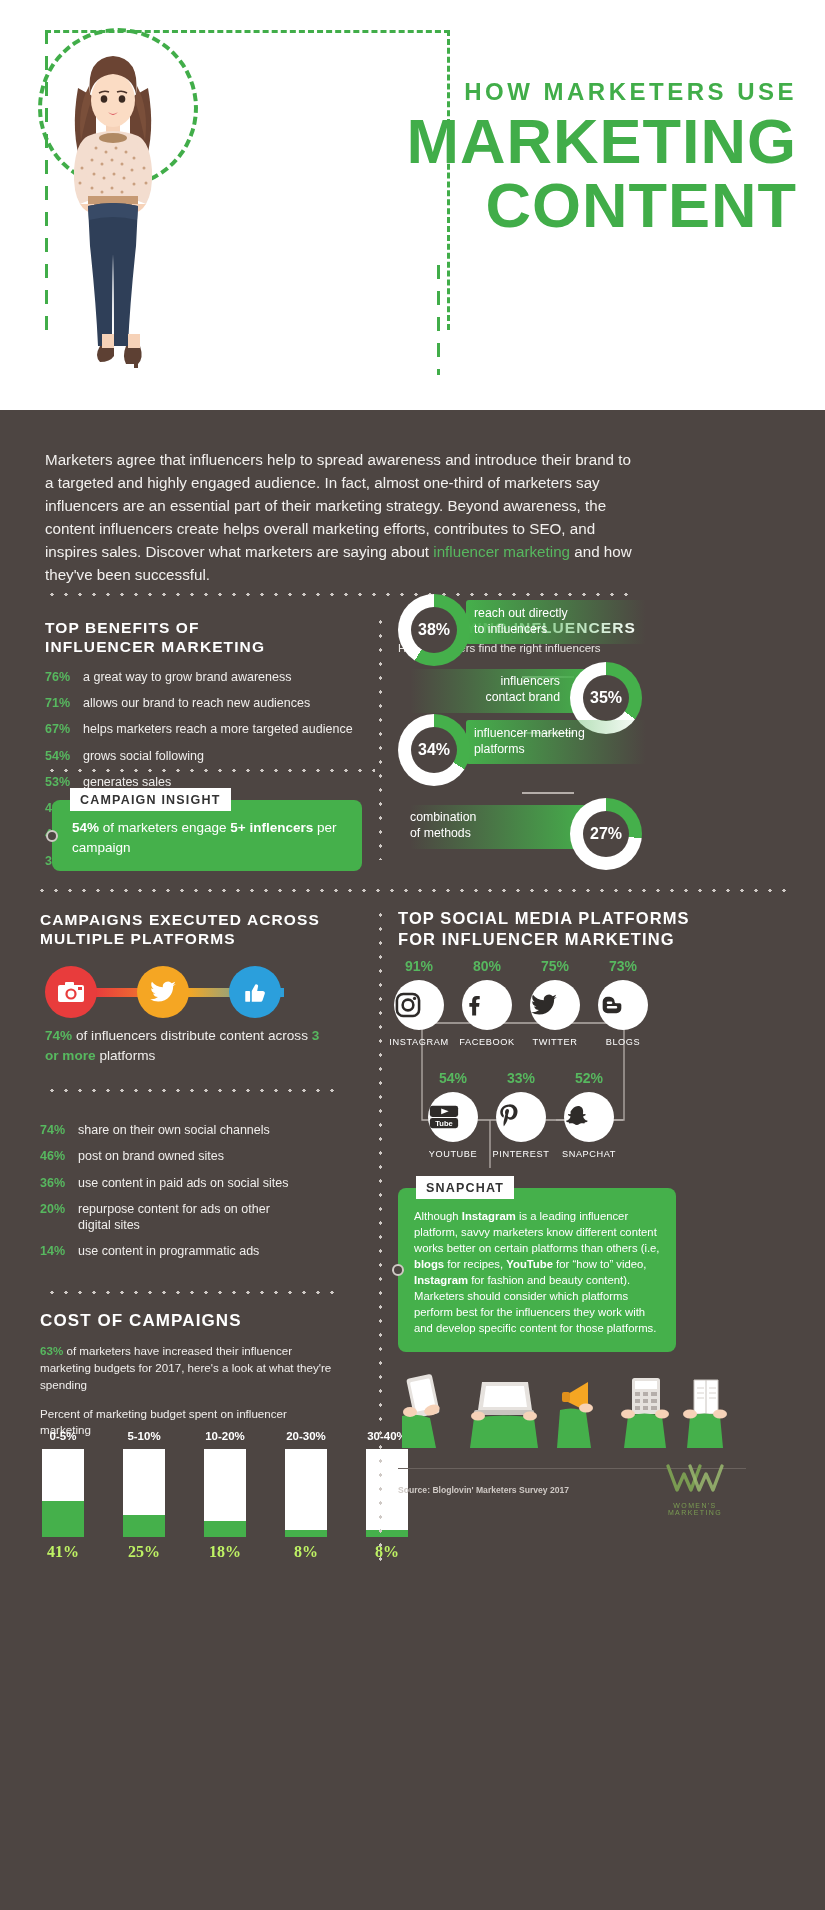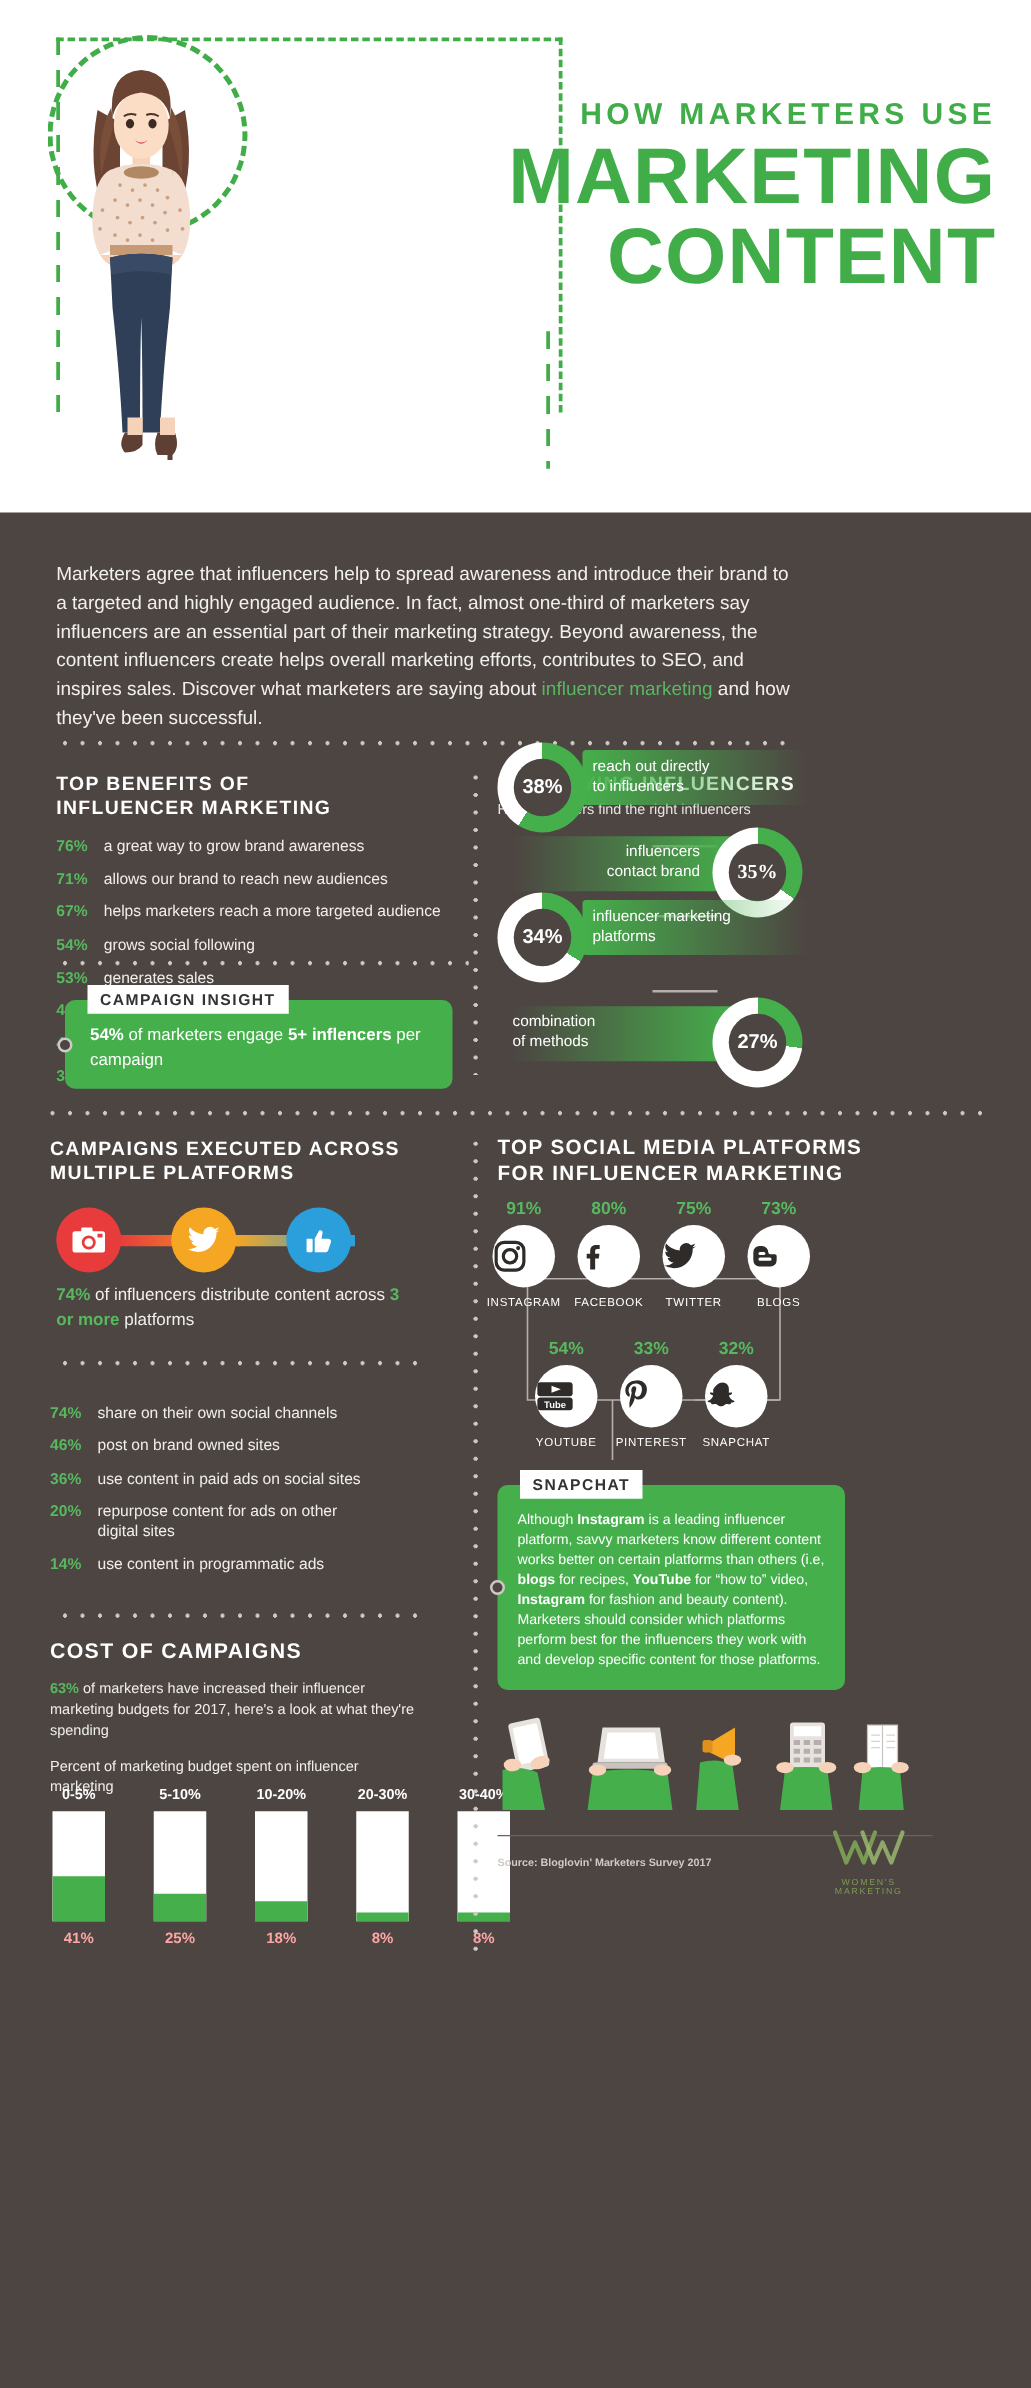--- a/index.html
+++ b/index.html
@@ -152,21 +152,21 @@
   .soc-name { color:#ffffff; font-size: 9.2px; letter-spacing:0.6px; margin-top:7px; }
 
   
   .barcol { position:absolute; width: 46px; text-align:center; }
   .barcol .cat { color:#ffffff; font-size:11.5px; font-weight:bold; }
   .barcol .track {
     width: 42px; height: 88px; background:#ffffff; margin: 7px auto 0;
     position:relative; overflow:hidden;
   }
   .barcol .fill { position:absolute; bottom:0; left:0; width:100%; background:#45b04b; }
-  .barcol .val { color:#fca5a5; font-size: 12px; font-weight:bold; margin-top:6px; }
+  .barcol .val { color:#bef264; font-size: 16px; font-weight:bold; margin-top:6px;font-family:Liberation Serif, serif; }
 
   .source { position:absolute; color:#cfc9c5; font-size: 8.6px; font-weight: bold; }
   .logo-w { position:absolute; text-align:center; }
   .logo-cap { color:#7a9b52; font-size: 7px; letter-spacing:1.4px; margin-top: 2px; }
 </style>
 </head>
 <body>
 
 <div class="page">
 
@@ -319,21 +319,21 @@
     <div class="donut" style="left:398px; top:184px; background:conic-gradient(#45b04b 0 212.4deg, #ffffff 212.4deg 360deg); border-radius:50%;">
       <div class="hole">38%</div>
     </div>
     <div class="donut-label" style="left:474px; top:196px;">
       <span>reach out directly</span><br>
       <span>to influencers</span>
     </div>
     <div class="divider-line" style="left:522px; top:266px;"></div>
 
     <div class="donut-pill" style="left:410px; top:259px; width:180px; height:44px; background:linear-gradient(to left,#45b04b,rgba(69,176,75,0));"></div>
-    <div class="donut" style="left:570px; top:252px; background:conic-gradient(#45b04b 0 126deg, #ffffff 126deg 360deg); border-radius:50%;font-family:Liberation Serif, serif;">
+    <div class="donut" style="left:570px; top:252px; background:conic-gradient(#45b04b 0 126deg, #ffffff 126deg 360deg); border-radius:50%;">
       <div class="hole">35%</div>
     </div>
     <div class="donut-label" style="left:410px; top:264px; width:150px; text-align:right;">
       <span>influencers</span><br>
       <span>contact brand</span>
     </div>
     <div class="divider-line" style="left:522px; top:322px;"></div>
 
     <div class="donut-pill" style="left:466px; top:310px; width:180px; height:44px; background:linear-gradient(to right,#45b04b,rgba(69,176,75,0));"></div>
     <div class="donut" style="left:398px; top:304px; background:conic-gradient(#45b04b 0 122.4deg, #ffffff 122.4deg 360deg); border-radius:50%;">
@@ -531,21 +531,21 @@
     <div class="soc-item" style="left:480px; top:660px;">
       <div class="soc-pct">33%</div>
       <div class="soc-circle">
         <svg width="26" height="28" viewBox="0 0 20 24">
             <path d="M10.3 1.2C5.2 1.2 2.5 4.5 2.5 8c0 1.7.9 3.7 2.4 4.4.2.1.3 0 .4-.2l.3-1.3c0-.1 0-.2-.1-.4a4.2 4.2 0 0 1-.8-2.4 4.8 4.8 0 0 1 5-4.9c2.7 0 4.2 1.6 4.2 3.8 0 2.9-1.3 5.3-3.2 5.3a1.6 1.6 0 0 1-1.6-2c.3-1.3.9-2.7.9-3.7 0-.8-.5-1.5-1.4-1.5-1.1 0-2 1.2-2 2.8a4 4 0 0 0 .3 1.7l-1.4 5.9c-.4 1.8-.1 4 0 4.2s.2.2.3 0a16 16 0 0 0 2.7-4.7l.5-2a3 3 0 0 0 2.6 1.3c3.4 0 5.7-3.1 5.7-7.2 0-3.1-2.6-6-6.6-6z" fill="#2e2b29"></path>
           </svg>
       </div>
       <div class="soc-name">PINTEREST</div>
     </div>
     <div class="soc-item" style="left:548px; top:660px;">
-      <div class="soc-pct">32%</div>
+      <div class="soc-pct">52%</div>
       <div class="soc-circle">
         <svg width="28" height="28" viewBox="0 0 24 24">
             <path d="M12 2.6c2.8 0 4.4 2 4.4 4.7 0 .8-.1 1.6-.1 2.2.4.2.9.1 1.3-.1.6-.3 1.3.5.8 1-.4.4-1.2.7-1.7.9-.3.1-.3.3-.2.6.5 1.4 1.8 2.9 3.3 3.2.5.1.5.7.1.9-.6.3-1.5.4-2 .5-.2.4-.1 1-.7 1-.5 0-1.1-.2-1.8-.2-1.1 0-1.6.3-2.3.8-.6.5-1.2.8-2.1.8s-1.5-.3-2.1-.8c-.7-.5-1.2-.8-2.3-.8-.7 0-1.3.2-1.8.2-.6 0-.5-.6-.7-1-.5-.1-1.4-.2-2-.5-.4-.2-.4-.8.1-.9 1.5-.3 2.8-1.8 3.3-3.2.1-.3.1-.5-.2-.6-.5-.2-1.3-.5-1.7-.9-.5-.5.2-1.3.8-1 .4.2.9.3 1.3.1 0-.6-.1-1.4-.1-2.2C7.6 4.6 9.2 2.6 12 2.6z" fill="#2e2b29"></path>
           </svg>
       </div>
       <div class="soc-name">SNAPCHAT</div>
     </div>
 
     <div class="insight-wrap" style="left:398px; top:778px; width:278px;">
       <div class="insight-box" style="padding:20px 16px 16px 16px;">

